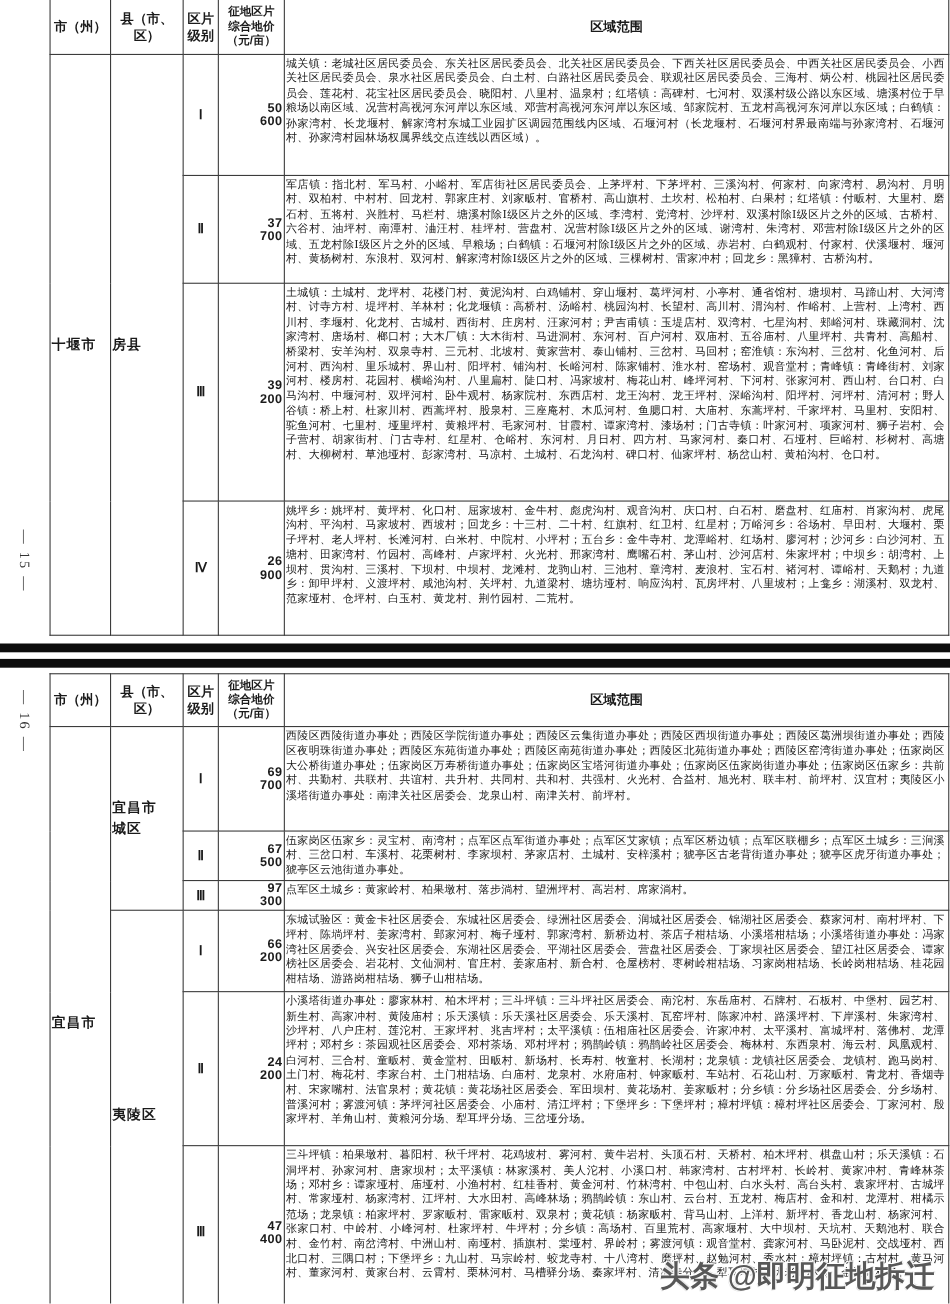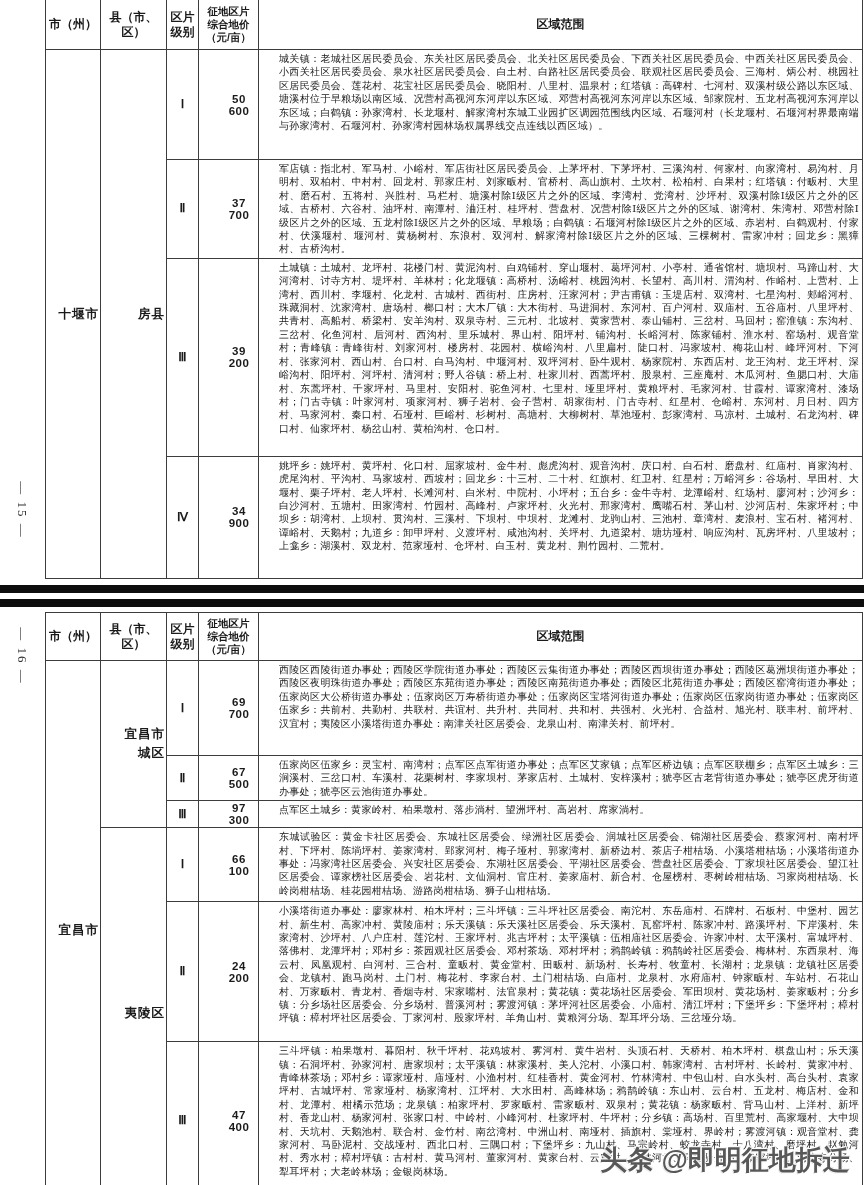--- a/index.html
+++ b/index.html
@@ -15,28 +15,28 @@
 
   table{border-collapse:collapse;table-layout:fixed;position:absolute;left:45px;background:#fff;}
   td,th{border:1px solid #3c3c3c;box-sizing:border-box;overflow:hidden;}
   .t1{top:-1px;width:817px;}
   .t2{top:612px;width:817px;}
 
   th{font-family:"Liberation Sans","DejaVu Sans",sans-serif;font-weight:bold;
      font-size:12px;text-align:center;vertical-align:middle;white-space:pre-line;line-height:1.25;}
   th.price-h{font-size:10.5px;}
 
-  td.city,td.county{font-size:12.5px;font-weight:bold;text-align:right;vertical-align:middle;
+  td.city,td.county{font-size:12.5px;font-weight:bold;text-align:left;vertical-align:middle;
      white-space:pre-line;letter-spacing:1px;line-height:1.5;}
   td.lvl{font-size:12px;font-weight:bold;text-align:center;vertical-align:middle;
      font-family:"Liberation Serif",serif;}
-  td.price{font-size:11.5px;font-weight:bold;text-align:center;vertical-align:middle;
+  td.price{font-size:11.5px;font-weight:bold;text-align:right;vertical-align:middle;
      font-family:"Liberation Sans","DejaVu Sans",sans-serif;letter-spacing:0.5px;padding-left:22px;}
   td.region{font-size:10px;line-height:13.4px;text-align:justify;vertical-align:top;
-     padding:2px 3px 2px 20px;letter-spacing:0.3px;word-break:break-all;}
+     padding:2px 3px 2px 1px;letter-spacing:0.3px;word-break:break-all;}
 
   
   .bar{position:absolute;left:0;width:864px;background:#0d0d0d;}
   .bar1{top:585px;height:8px;}
   .bar2{top:599px;height:8px;}
 
   
   .watermark{position:absolute;left:600px;top:1142px;width:264px;
      font-family:"Liberation Sans","DejaVu Sans",sans-serif;font-weight:bold;
      font-size:27px;color:#585858;white-space:nowrap;letter-spacing:0px;
@@ -82,21 +82,21 @@
       <td class="price">37 700</td>
       <td class="region">军店镇：指北村、军马村、小峪村、军店街社区居民委员会、上茅坪村、下茅坪村、三溪沟村、何家村、向家湾村、易沟村、月明村、双柏村、中村村、回龙村、郭家庄村、刘家畈村、官桥村、高山旗村、土坎村、松柏村、白果村；红塔镇：付畈村、大里村、磨石村、五将村、兴胜村、马栏村、塘溪村除Ⅰ级区片之外的区域、李湾村、党湾村、沙坪村、双溪村除Ⅰ级区片之外的区域、古桥村、六谷村、油坪村、南潭村、浀汪村、桂坪村、营盘村、况营村除Ⅰ级区片之外的区域、谢湾村、朱湾村、邓营村除Ⅰ级区片之外的区域、五龙村除Ⅰ级区片之外的区域、早粮场；白鹤镇：石堰河村除Ⅰ级区片之外的区域、赤岩村、白鹤观村、付家村、伏溪堰村、堰河村、黄杨树村、东浪村、双河村、解家湾村除Ⅰ级区片之外的区域、三棵树村、雷家冲村；回龙乡：黑獐村、古桥沟村。</td>
     </tr>
     <tr style="height:198px">
       <td class="lvl">Ⅲ</td>
       <td class="price">39 200</td>
       <td class="region">土城镇：土城村、龙坪村、花楼门村、黄泥沟村、白鸡铺村、穿山堰村、葛坪河村、小亭村、通省馆村、塘坝村、马蹄山村、大河湾村、讨寺方村、堤坪村、羊林村；化龙堰镇：高桥村、汤峪村、桃园沟村、长望村、高川村、渭沟村、作峪村、上营村、上湾村、西川村、李堰村、化龙村、古城村、西街村、庄房村、汪家河村；尹吉甫镇：玉堤店村、双湾村、七星沟村、郏峪河村、珠藏洞村、沈家湾村、唐场村、榔口村；大木厂镇：大木街村、马进洞村、东河村、百户河村、双庙村、五谷庙村、八里坪村、共青村、高船村、桥梁村、安羊沟村、双泉寺村、三元村、北坡村、黄家营村、泰山铺村、三岔村、马回村；窑淮镇：东沟村、三岔村、化鱼河村、后河村、西沟村、里乐城村、界山村、阳坪村、铺沟村、长峪河村、陈家铺村、淮水村、窑场村、观音堂村；青峰镇：青峰街村、刘家河村、楼房村、花园村、横峪沟村、八里扁村、陡口村、冯家坡村、梅花山村、峰坪河村、下河村、张家河村、西山村、台口村、白马沟村、中堰河村、双坪河村、卧牛观村、杨家院村、东西店村、龙王沟村、龙王坪村、深峪沟村、阳坪村、河坪村、清河村；野人谷镇：桥上村、杜家川村、西蒿坪村、股泉村、三座庵村、木瓜河村、鱼腮口村、大庙村、东蒿坪村、千家坪村、马里村、安阳村、驼鱼河村、七里村、垭里坪村、黄粮坪村、毛家河村、甘霞村、谭家湾村、漆场村；门古寺镇：叶家河村、项家河村、狮子岩村、会子营村、胡家街村、门古寺村、红星村、仓峪村、东河村、月日村、四方村、马家河村、秦口村、石垭村、巨峪村、杉树村、高塘村、大柳树村、草池垭村、彭家湾村、马凉村、土城村、石龙沟村、碑口村、仙家坪村、杨岔山村、黄柏沟村、仓口村。</td>
     </tr>
     <tr style="height:122px">
       <td class="lvl">Ⅳ</td>
-      <td class="price">34 900</td>
+      <td class="price">26 900</td>
       <td class="region">姚坪乡：姚坪村、黄坪村、化口村、屈家坡村、金牛村、彪虎沟村、观音沟村、庆口村、白石村、磨盘村、红庙村、肖家沟村、虎尾沟村、平沟村、马家坡村、西坡村；回龙乡：十三村、二十村、红旗村、红卫村、红星村；万峪河乡：谷场村、早田村、大堰村、栗子坪村、老人坪村、长滩河村、白米村、中院村、小坪村；五台乡：金牛寺村、龙潭峪村、红场村、廖河村；沙河乡：白沙河村、五塘村、田家湾村、竹园村、高峰村、卢家坪村、火光村、邢家湾村、鹰嘴石村、茅山村、沙河店村、朱家坪村；中坝乡：胡湾村、上坝村、贯沟村、三溪村、下坝村、中坝村、龙滩村、龙驹山村、三池村、章湾村、麦浪村、宝石村、褚河村、谭峪村、天鹅村；九道乡：卸甲坪村、义渡坪村、咸池沟村、关坪村、九道梁村、塘坊垭村、响应沟村、瓦房坪村、八里坡村；上龛乡：湖溪村、双龙村、范家垭村、仓坪村、白玉村、黄龙村、荆竹园村、二荒村。</td>
     </tr>
   </tbody>
     </table>
 
   <div class="bar bar1"></div>
   <div class="bar bar2"></div>
 
   <table class="t2">
     <colgroup>
@@ -131,21 +131,21 @@
       <td class="region">伍家岗区伍家乡：灵宝村、南湾村；点军区点军街道办事处；点军区艾家镇；点军区桥边镇；点军区联棚乡；点军区土城乡：三涧溪村、三岔口村、车溪村、花栗树村、李家坝村、茅家店村、土城村、安梓溪村；猇亭区古老背街道办事处；猇亭区虎牙街道办事处；猇亭区云池街道办事处。</td>
     </tr>
     <tr style="height:18px">
       <td class="lvl">Ⅲ</td>
       <td class="price">97 300</td>
       <td class="region">点军区土城乡：黄家岭村、柏果墩村、落步淌村、望洲坪村、高岩村、席家淌村。</td>
     </tr>
     <tr style="height:74px">
       <td class="county" rowspan="3">夷陵区</td>
       <td class="lvl">Ⅰ</td>
-      <td class="price">66 100</td>
+      <td class="price">66 200</td>
       <td class="region">东城试验区：黄金卡社区居委会、东城社区居委会、绿洲社区居委会、润城社区居委会、锦湖社区居委会、蔡家河村、南村坪村、下坪村、陈埫坪村、姜家湾村、郢家河村、梅子垭村、郭家湾村、新桥边村、茶店子柑桔场、小溪塔柑桔场；小溪塔街道办事处：冯家湾社区居委会、兴安社区居委会、东湖社区居委会、平湖社区居委会、营盘社区居委会、丁家坝社区居委会、望江社区居委会、谭家榜社区居委会、岩花村、文仙洞村、官庄村、姜家庙村、新合村、仓屋榜村、枣树岭柑桔场、习家岗柑桔场、长岭岗柑桔场、桂花园柑桔场、游路岗柑桔场、狮子山柑桔场。</td>
     </tr>
     <tr style="height:140px">
       <td class="lvl">Ⅱ</td>
       <td class="price">24 200</td>
       <td class="region">小溪塔街道办事处：廖家林村、柏木坪村；三斗坪镇：三斗坪社区居委会、南沱村、东岳庙村、石牌村、石板村、中堡村、园艺村、新生村、高家冲村、黄陵庙村；乐天溪镇：乐天溪社区居委会、乐天溪村、瓦窑坪村、陈家冲村、路溪坪村、下岸溪村、朱家湾村、沙坪村、八户庄村、莲沱村、王家坪村、兆吉坪村；太平溪镇：伍相庙社区居委会、许家冲村、太平溪村、富城坪村、落佛村、龙潭坪村；邓村乡：茶园观社区居委会、邓村茶场、邓村坪村；鸦鹊岭镇：鸦鹊岭社区居委会、梅林村、东西泉村、海云村、凤凰观村、白河村、三合村、童畈村、黄金堂村、田畈村、新场村、长寿村、牧童村、长湖村；龙泉镇：龙镇社区居委会、龙镇村、跑马岗村、土门村、梅花村、李家台村、土门柑桔场、白庙村、龙泉村、水府庙村、钟家畈村、车站村、石花山村、万家畈村、青龙村、香烟寺村、宋家嘴村、法官泉村；黄花镇：黄花场社区居委会、军田坝村、黄花场村、姜家畈村；分乡镇：分乡场社区居委会、分乡场村、普溪河村；雾渡河镇：茅坪河社区居委会、小庙村、清江坪村；下堡坪乡：下堡坪村；樟村坪镇：樟村坪社区居委会、丁家河村、殷家坪村、羊角山村、黄粮河分场、犁耳坪分场、三岔垭分场。</td>
     </tr>
     <tr style="height:158px">
       <td class="lvl">Ⅲ</td>
       <td class="price">47 400</td>

